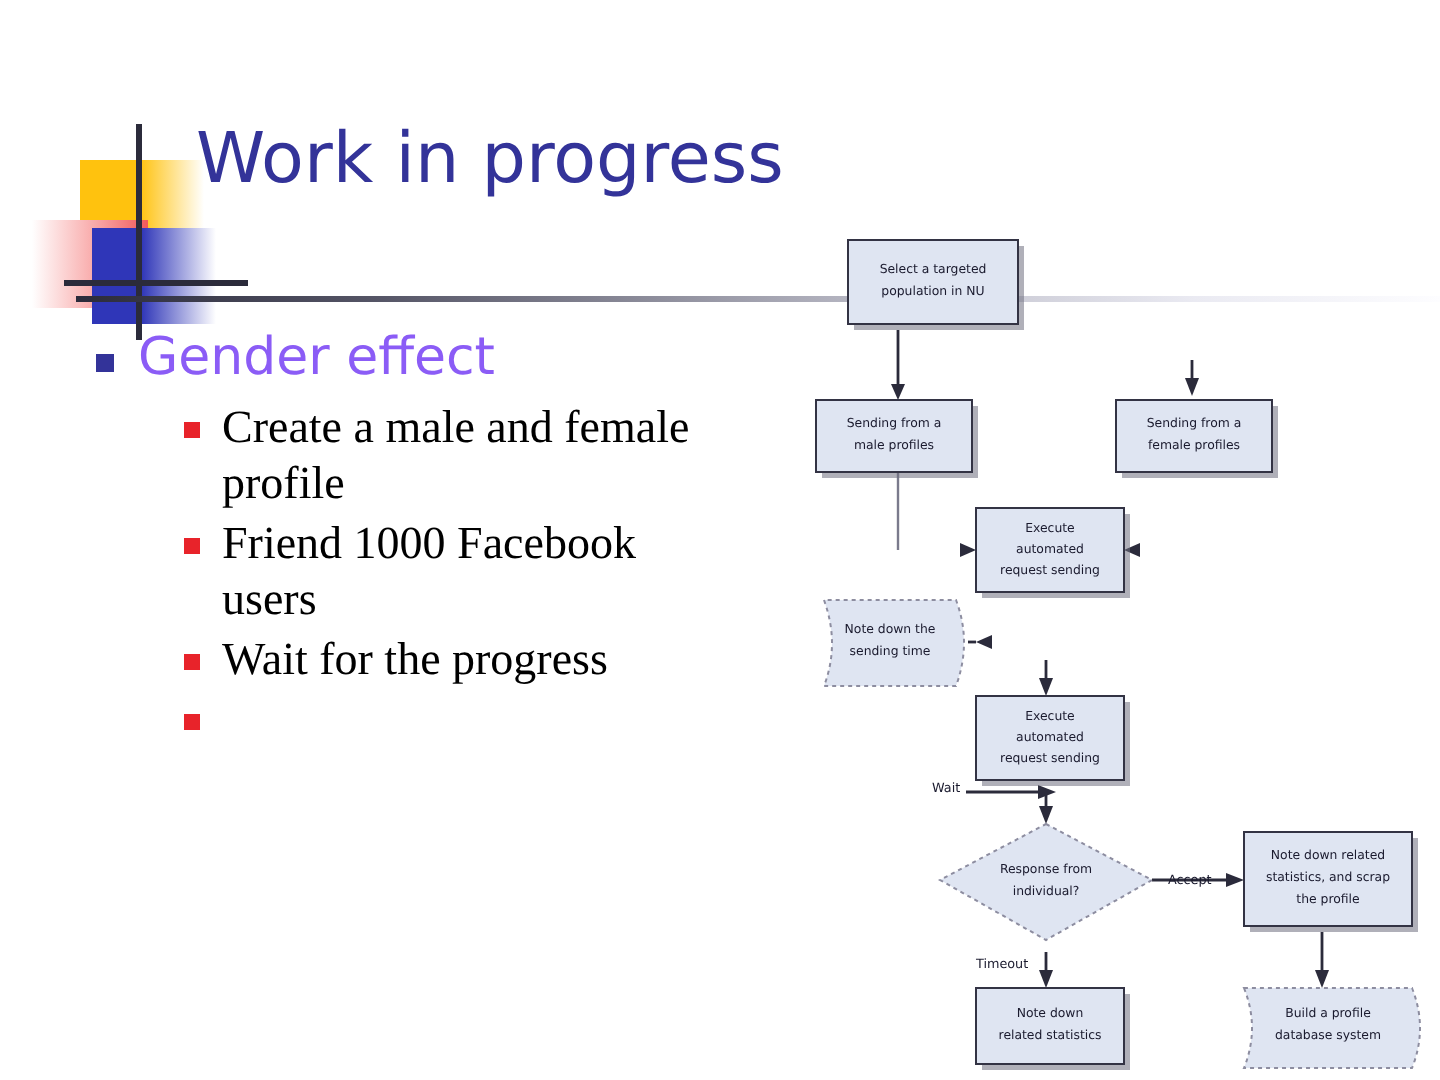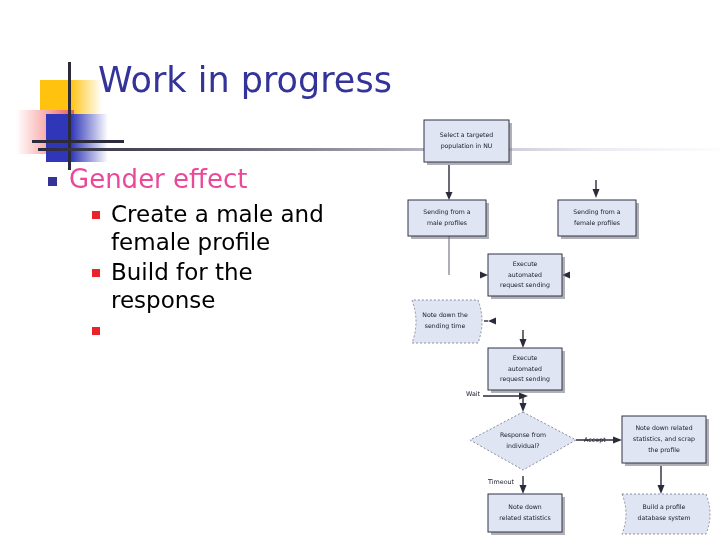--- a/index.html
+++ b/index.html
@@ -87,27 +87,28 @@
   }
   .lvl1-bullet {
     width: 9px; height: 9px;
     background: #333399;
     margin-top: 13px;
     margin-right: 12px;
     flex: 0 0 auto;
   }
   .lvl1-text {
     font-size: 26px;
-    color: #ec4899;
+    color: #8b5cf6;
     line-height: 30px;
     text-align: right;
   }
   #lvl2-list {
     margin-left: 44px;
     margin-top: 6px;
+    font-family: Liberation Serif, serif;
   }
   .lvl2-row {
     display: flex;
     align-items: flex-start;
     margin-bottom: 2px;
   }
   .lvl2-bullet {
     width: 8px; height: 8px;
     background: #E8232A;
     margin-top: 11px;
@@ -171,21 +172,25 @@
     <span class="lvl1-bullet"></span>
     <span class="lvl1-text">Gender effect</span>
   </div>
   <div id="lvl2-list">
     <div class="lvl2-row">
       <span class="lvl2-bullet"></span>
       <span class="lvl2-text">Create a male and female profile</span>
     </div>
     <div class="lvl2-row">
       <span class="lvl2-bullet"></span>
-      <span class="lvl2-text">Build for the response</span>
+      <span class="lvl2-text">Friend 1000 Facebook users</span>
+    </div>
+    <div class="lvl2-row">
+      <span class="lvl2-bullet"></span>
+      <span class="lvl2-text">Wait for the progress</span>
     </div>
     <div class="lvl2-row">
       <span class="lvl2-bullet"></span>
     </div>
   </div>
 </div>
 
 <div id="flowchart">
 <svg width="322" height="432" viewBox="0 0 322 432" xmlns="http://www.w3.org/2000/svg">
 

